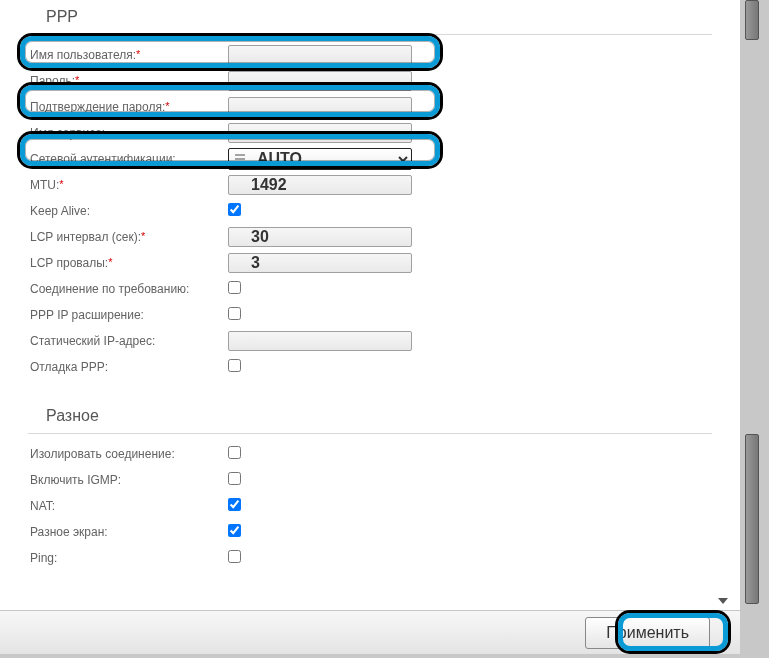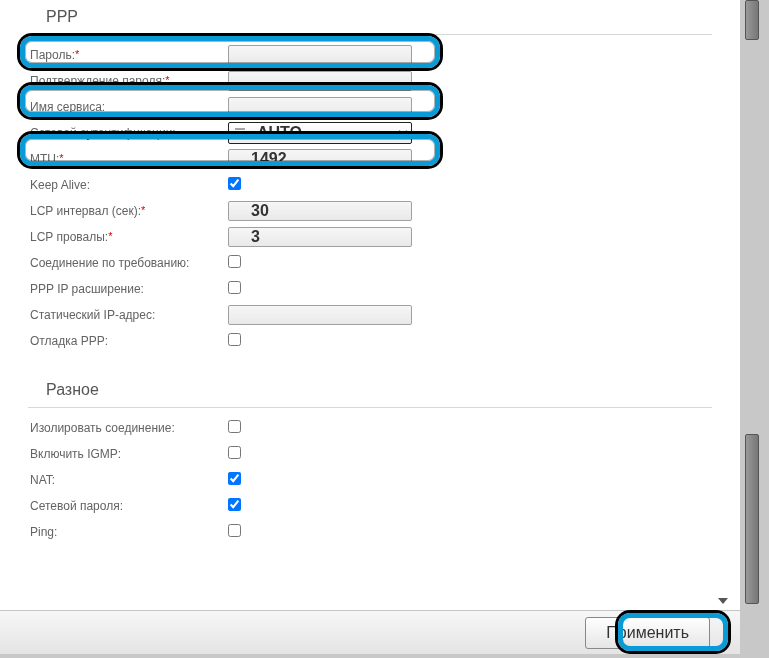--- a/index.html
+++ b/index.html
@@ -167,20 +167,31 @@
 </style>
 </head>
 <body>
 
 <div class="page">
   <div class="content">
 
     <div class="section-title">PPP</div>
     <div class="hr"></div>
 
+    <div class="row">
+      <div class="label"><span>Имя пользователя:</span><span class="req">*</span></div>
+      <div class="field input-wrap">
+        <span class="pencil">
+            <svg viewBox="0 0 12 12">
+              <path d="M1 11l1-3 6-6 2 2-6 6-3 1z" fill="#bdbdbd"></path>
+            </svg>
+          </span>
+        <input class="input" value="" style="">
+      </div>
+    </div>
 
 
     <div class="row">
       <div class="label"><span>Пароль:</span><span class="req">*</span></div>
       <div class="field input-wrap">
         <span class="pencil">
             <svg viewBox="0 0 12 12">
               <path d="M1 11l1-3 6-6 2 2-6 6-3 1z" fill="#bdbdbd"></path>
             </svg>
           </span>
@@ -302,21 +313,21 @@
     </div>
     <div class="row">
       <div class="label">Включить IGMP:</div>
       <div class="field"><input type="checkbox" style=""></div>
     </div>
     <div class="row">
       <div class="label">NAT:</div>
       <div class="field"><input type="checkbox" checked="" style=""></div>
     </div>
     <div class="row">
-      <div class="label">Сетевой пароля:</div>
+      <div class="label">Разное экран:</div>
       <div class="field"><input type="checkbox" checked="" style=""></div>
     </div>
     <div class="row">
       <div class="label">Ping:</div>
       <div class="field"><input type="checkbox" style=""></div>
     </div>
 
   </div>
 
   <div class="highlight hl1"></div>

